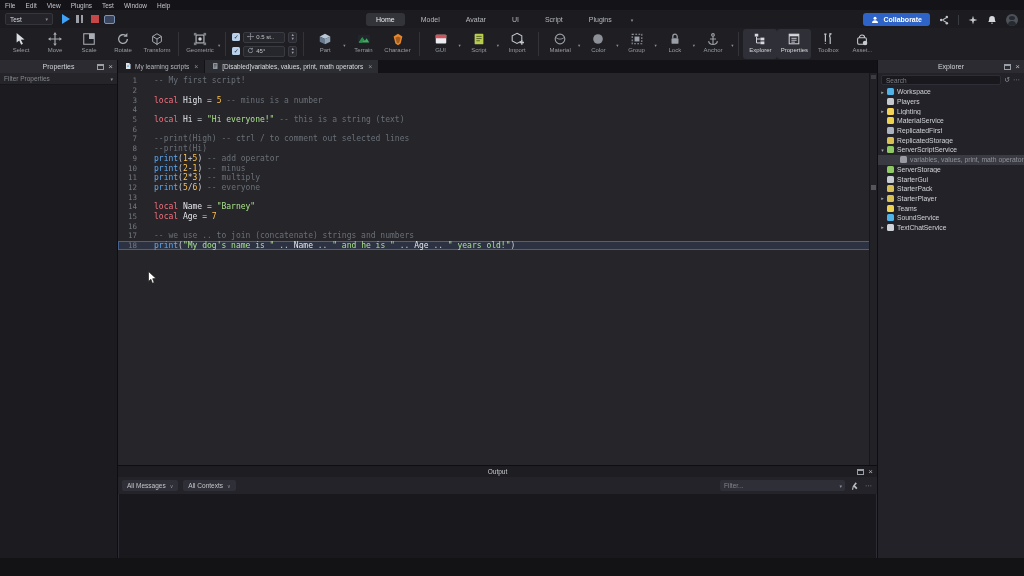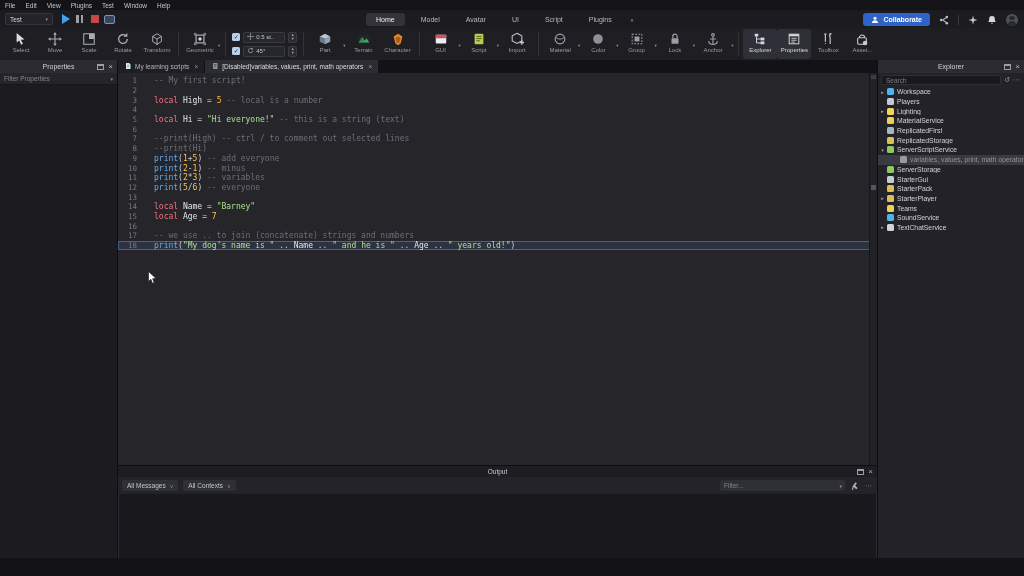--- a/index.html
+++ b/index.html
@@ -514,29 +514,29 @@
               </svg></span>
             <span>[Disabled]variables, values, print, math operators</span>
             <span class="x">×</span>
           </div>
         </div>
 
       <div class="code-area">
         <div class="code-scroll" id="codelines">
             <div class="cline"><span class="gut">1</span><span class="src"><span class="tk-c">-- My first script!</span></span></div>
             <div class="cline"><span class="gut">2</span><span class="src"></span></div>
-            <div class="cline"><span class="gut">3</span><span class="src"><span class="tk-k">local </span><span class="tk-i">High</span><span class="tk-o"> = </span><span class="tk-n">5</span><span class="tk-c"> -- local is a number</span></span></div>
+            <div class="cline"><span class="gut">3</span><span class="src"><span class="tk-k">local </span><span class="tk-i">High</span><span class="tk-o"> = </span><span class="tk-n">5</span><span class="tk-c"> -- minus is a number</span></span></div>
             <div class="cline"><span class="gut">4</span><span class="src"></span></div>
             <div class="cline"><span class="gut">5</span><span class="src"><span class="tk-k">local </span><span class="tk-i">Hi</span><span class="tk-o"> = </span><span class="tk-s">"Hi everyone!"</span><span class="tk-c"> -- this is a string (text)</span></span></div>
             <div class="cline"><span class="gut">6</span><span class="src"></span></div>
             <div class="cline"><span class="gut">7</span><span class="src"><span class="tk-c">--print(High) -- ctrl / to comment out selected lines</span></span></div>
             <div class="cline"><span class="gut">8</span><span class="src"><span class="tk-c">--print(Hi)</span></span></div>
-            <div class="cline"><span class="gut">9</span><span class="src"><span class="tk-b">print</span><span class="tk-o">(</span><span class="tk-n">1</span><span class="tk-o">+</span><span class="tk-n">5</span><span class="tk-o">)</span><span class="tk-c"> -- add everyone</span></span></div>
+            <div class="cline"><span class="gut">9</span><span class="src"><span class="tk-b">print</span><span class="tk-o">(</span><span class="tk-n">1</span><span class="tk-o">+</span><span class="tk-n">5</span><span class="tk-o">)</span><span class="tk-c"> -- add operator</span></span></div>
             <div class="cline"><span class="gut">10</span><span class="src"><span class="tk-b">print</span><span class="tk-o">(</span><span class="tk-n">2</span><span class="tk-o">-</span><span class="tk-n">1</span><span class="tk-o">)</span><span class="tk-c"> -- minus</span></span></div>
-            <div class="cline"><span class="gut">11</span><span class="src"><span class="tk-b">print</span><span class="tk-o">(</span><span class="tk-n">2</span><span class="tk-o">*</span><span class="tk-n">3</span><span class="tk-o">)</span><span class="tk-c"> -- variables</span></span></div>
+            <div class="cline"><span class="gut">11</span><span class="src"><span class="tk-b">print</span><span class="tk-o">(</span><span class="tk-n">2</span><span class="tk-o">*</span><span class="tk-n">3</span><span class="tk-o">)</span><span class="tk-c"> -- multiply</span></span></div>
             <div class="cline"><span class="gut">12</span><span class="src"><span class="tk-b">print</span><span class="tk-o">(</span><span class="tk-n">5</span><span class="tk-o">/</span><span class="tk-n">6</span><span class="tk-o">)</span><span class="tk-c"> -- everyone</span></span></div>
             <div class="cline"><span class="gut">13</span><span class="src"></span></div>
             <div class="cline"><span class="gut">14</span><span class="src"><span class="tk-k">local </span><span class="tk-i">Name</span><span class="tk-o"> = </span><span class="tk-s">"Barney"</span></span></div>
             <div class="cline"><span class="gut">15</span><span class="src"><span class="tk-k">local </span><span class="tk-i">Age</span><span class="tk-o"> = </span><span class="tk-n">7</span></span></div>
             <div class="cline"><span class="gut">16</span><span class="src"></span></div>
             <div class="cline"><span class="gut">17</span><span class="src"><span class="tk-c">-- we use .. to join (concatenate) strings and numbers</span></span></div>
             <div class="cline cur"><span class="gut">18</span><span class="src"><span class="tk-b">print</span><span class="tk-o">(</span><span class="tk-s">"My dog's name is "</span><span class="tk-o"> .. </span><span class="tk-i">Name</span><span class="tk-o"> .. </span><span class="tk-s">" and he is "</span><span class="tk-o"> .. </span><span class="tk-i">Age</span><span class="tk-o"> .. </span><span class="tk-s">" years old!"</span><span class="tk-o">)</span></span></div>
           </div>
         <div class="vscroll">
           <span class="tbox"></span>

